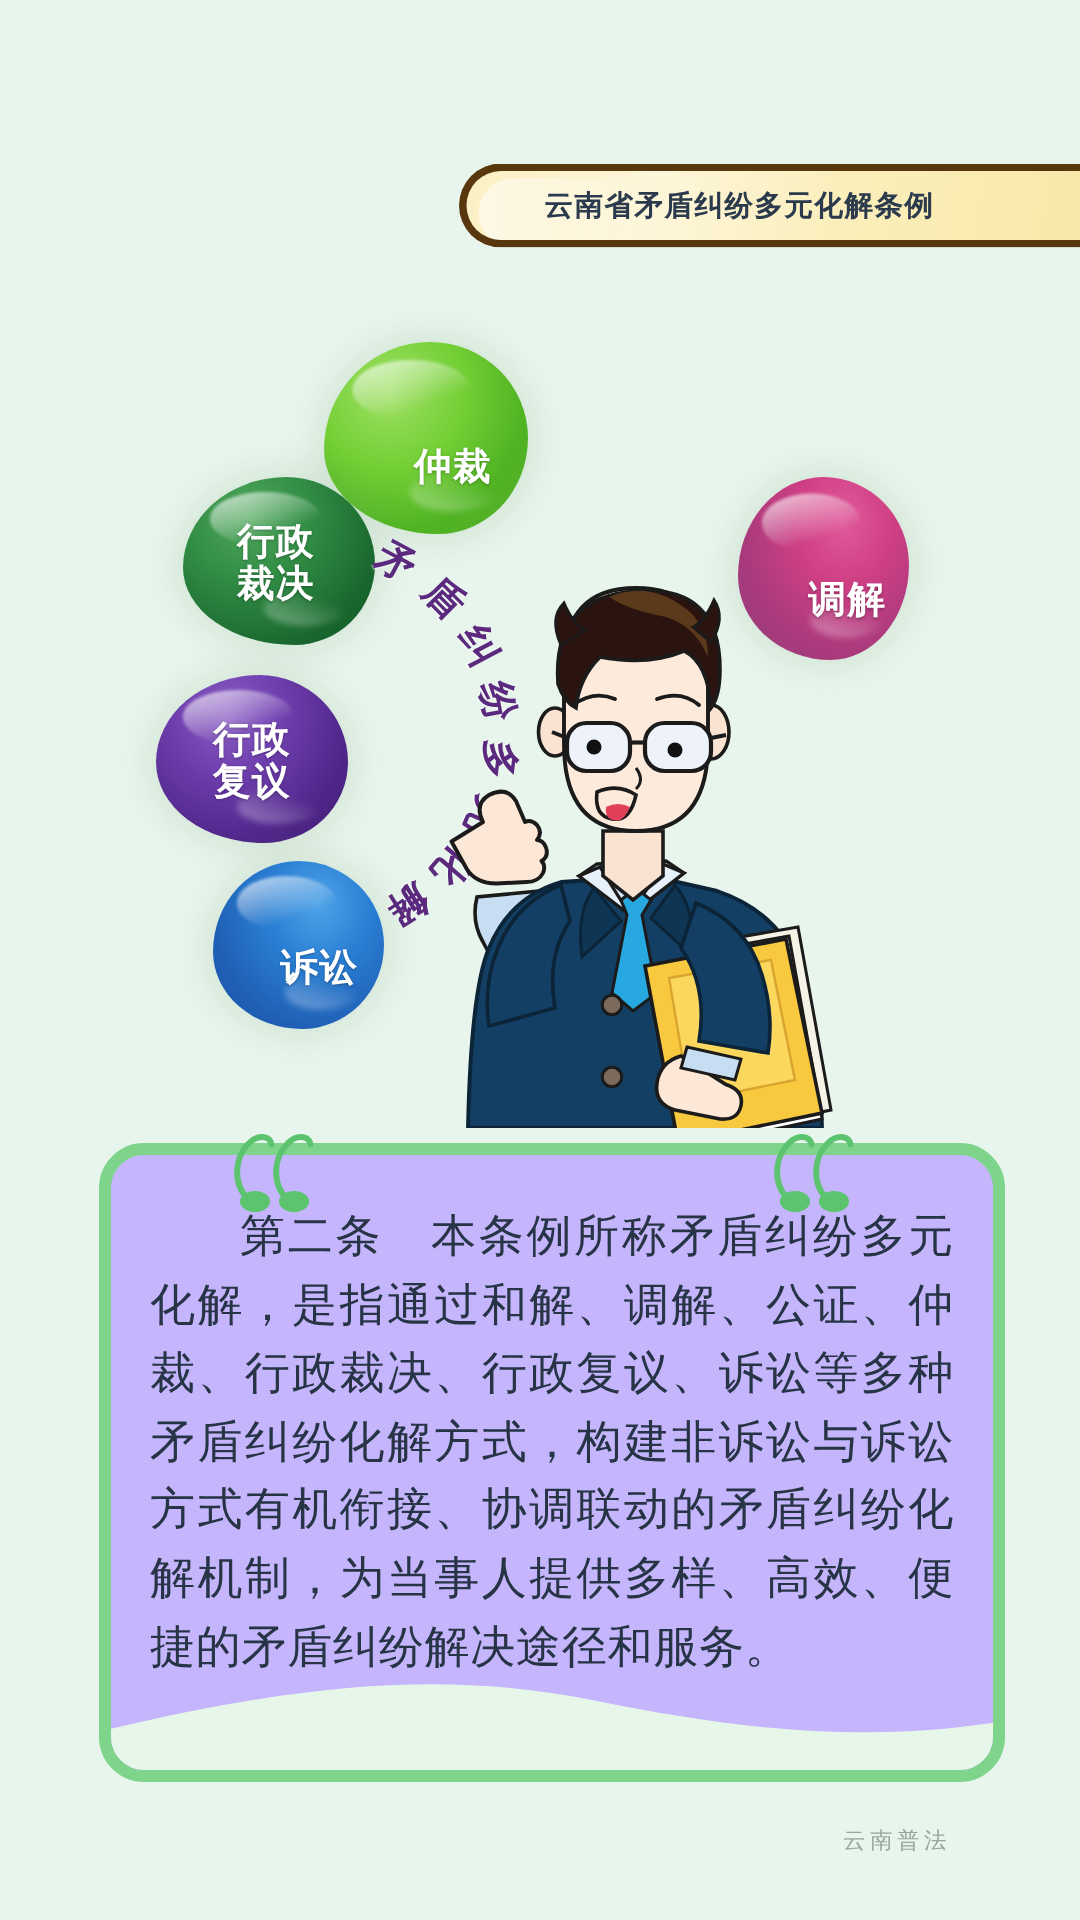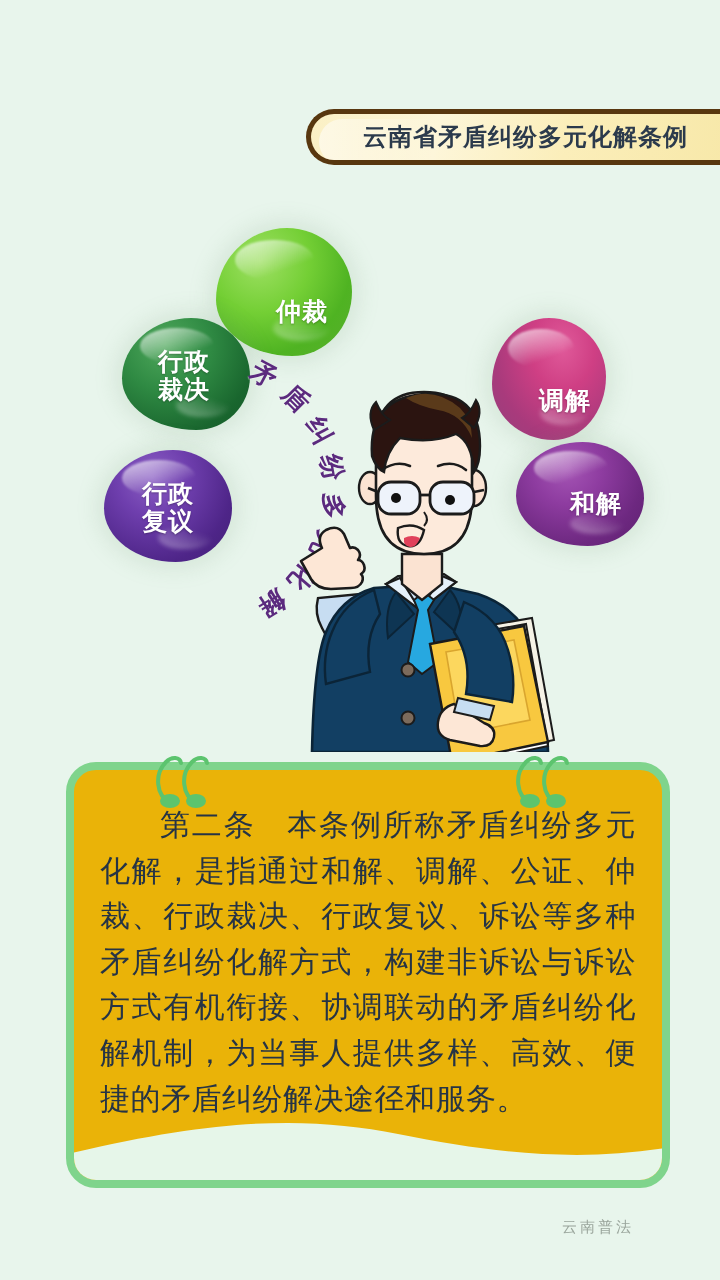--- a/index.html
+++ b/index.html
@@ -26,21 +26,21 @@
   }
   .title-banner .inner-glow{
     position:absolute;left:8px;top:5px;width:120px;height:46px;
     border-radius:26px 0 0 26px;
     background:linear-gradient(90deg,rgba(255,255,255,.55),rgba(255,255,255,0));
     pointer-events:none;
   }
   .title-text{
     position:relative;
     margin-left:52px;
-    font-size:24px;font-weight:700;letter-spacing:1px;
+    font-size:19px;font-weight:700;letter-spacing:1px;
     color:#2b3a4c;
     white-space:nowrap;
   }
 
   
   .bubble{
     position:absolute;
     display:flex;align-items:center;justify-content:center;
     text-align:center;
     color:#ffffff;
@@ -119,21 +119,21 @@
   }
 
   
   .person{position:absolute;left:278px;top:352px;width:300px;height:400px;}
 
   
   .quote-card{
     position:absolute;left:66px;top:762px;width:604px;height:426px;
     border:8px solid #7fd48c;
     border-radius:30px;
-    background:#eab308;
+    background:#c4b5fd;
     box-sizing:border-box;
     overflow:hidden;
   }
   .card-wave{
     position:absolute;left:-6px;bottom:-8px;width:620px;height:80px;
   }
   .quote-body{
     position:relative;z-index:3;
     margin:32px 26px 0 26px;
     font-size:30px;
@@ -182,37 +182,37 @@
     </div>
   </div>
 
   <div class="bubble" id="b-tiaojie">
     <div class="blob"></div>
     <div class="gloss"></div>
     <div class="gloss2"></div>
     <div class="lbl">调解</div>
   </div>
 
-  <div class="bubble" id="b-hejie">
-    <div class="blob"></div>
-    <div class="gloss"></div>
-    <div class="gloss2"></div>
-    <div class="lbl">和解</div>
-  </div>
 
   <div class="bubble" id="b-xzfuyi">
     <div class="blob"></div>
     <div class="gloss"></div>
     <div class="gloss2"></div>
     <div class="lbl">
       <div>行政</div>
       <div>复议</div>
     </div>
   </div>
 
+  <div class="bubble" id="b-susong">
+    <div class="blob"></div>
+    <div class="gloss"></div>
+    <div class="gloss2"></div>
+    <div class="lbl">诉讼</div>
+  </div>
 
   <div class="arc-text" id="arc-text">
       <span style="left: 18.9702px; top: 5.45092px; transform: rotate(28deg);">矛</span>
       <span style="left: 50.5705px; top: 28.8949px; transform: rotate(45.1429deg);">盾</span>
       <span style="left: 73.8567px; top: 60.6117px; transform: rotate(62.2857deg);">纠</span>
       <span style="left: 86.7596px; top: 97.7831px; transform: rotate(79.4286deg);">纷</span>
       <span style="left: 88.1328px; top: 137.106px; transform: rotate(96.5714deg);">多</span>
       <span style="left: 77.8542px; top: 175.087px; transform: rotate(113.714deg);">元</span>
       <span style="left: 56.8373px; top: 208.351px; transform: rotate(130.857deg);">化</span>
       <span style="left: 26.9493px; top: 233.942px; transform: rotate(148deg);">解</span>

